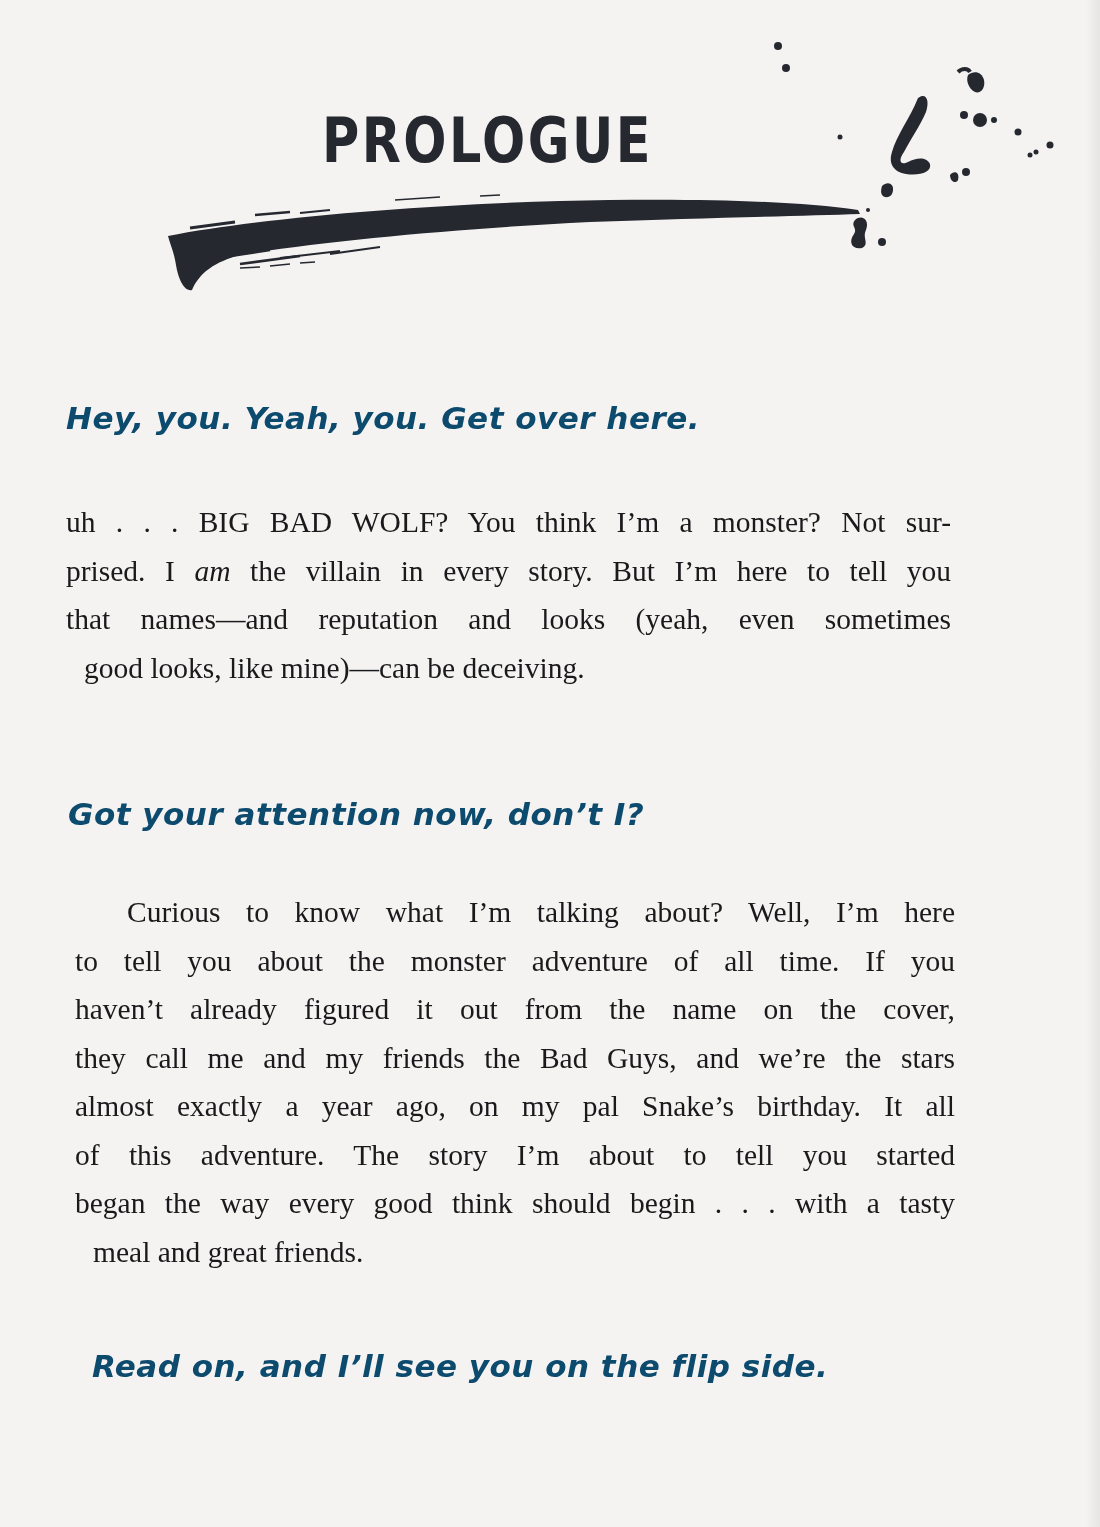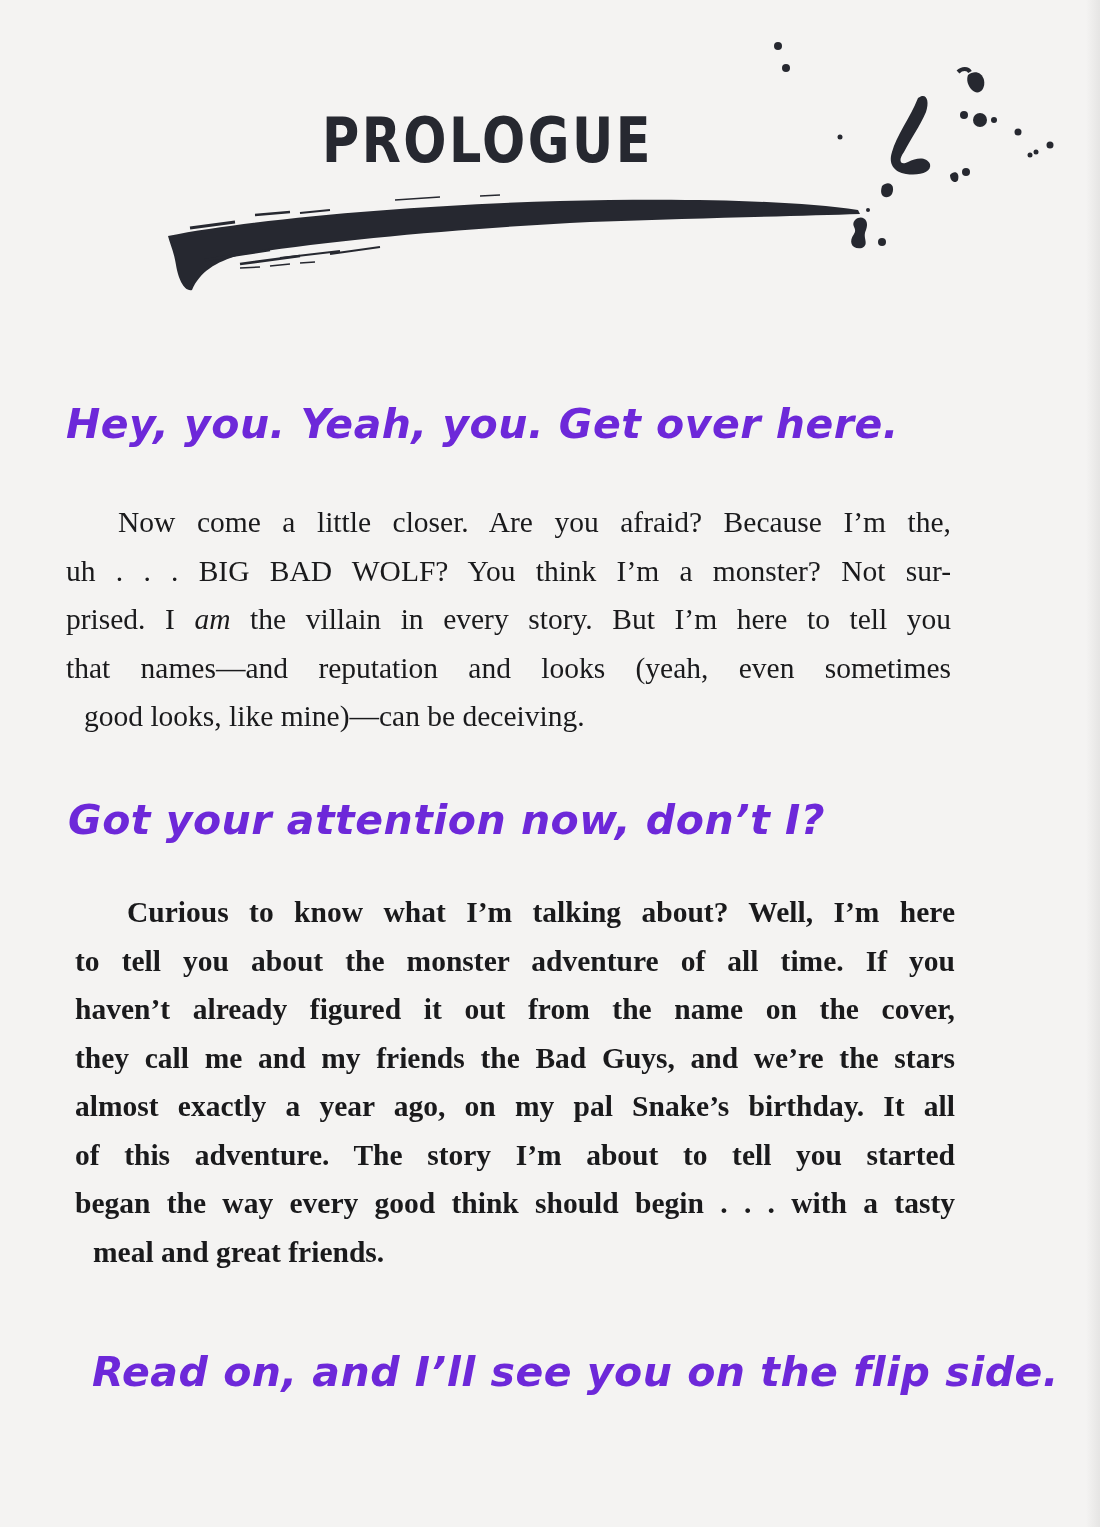--- a/index.html
+++ b/index.html
@@ -19,36 +19,36 @@
     font-family: "DejaVu Sans", sans-serif;
     font-size: 62px; font-weight: bold; letter-spacing: 3px;
     color: #262830;
     transform: scaleX(0.82); transform-origin: left center;
   }
   .brush { position: absolute; left: 0; top: 0; }
   .hand {
     position: absolute;
     font-family: "DejaVu Sans", sans-serif;
     font-style: italic; font-weight: bold;
-    font-size: 41px; color: #6d28d9; letter-spacing: 0.5px;
+    font-size: 31px; color: #0c4a6e; letter-spacing: 0.5px;
     white-space: nowrap;
   }
   .hand-1 { left: 66px; top: 400px; }
   .hand-2 { left: 68px; top: 796px; }
   .hand-3 { left: 92px; top: 1348px; }
   .para {
     position: absolute;
     font-family: "Liberation Serif", serif;
     font-size: 29.5px; line-height: 48.5px;
     text-align: justify; color: #1a1a1c;
   }
   .para .line { display: block; white-space: nowrap; text-align-last: justify; text-align: justify; }
   .para .line.last { text-align-last: left; margin-left: 18px; }
   .para-1 { left: 66px; top: 498px; width: 885px; }
-  .para-2 { left: 75px; top: 888px; width: 880px; font-weight: bold; }
+  .para-2 { left: 75px; top: 888px; width: 880px; }
   .indent { padding-left: 52px; }
 </style>
 </head>
 <body>
 
 <div class="page-shadow"></div>
 
 <svg class="brush" width="1100" height="320" viewBox="0 0 1100 320">
   <path d="M168 236 C 260 218, 420 205, 560 201 C 680 198, 790 200, 858 210 L 860 214 C 800 216, 700 218, 590 222 C 470 228, 330 240, 240 255 C 215 262, 200 272, 192 290 C 184 292, 178 278, 176 265 C 174 252, 170 244, 168 236 Z" fill="#262830"></path>
   <path d="M190 228 L 235 222" stroke="#262830" stroke-width="3"></path>
@@ -78,21 +78,20 @@
   <path d="M855 220 C 862 214, 870 220, 866 230 C 862 238, 870 244, 862 248 C 852 250, 848 242, 854 234 C 858 228, 850 226, 855 220 Z" fill="#262830"></path>
   <circle cx="882" cy="242" r="4" fill="#262830"></circle>
   <circle cx="868" cy="210" r="2" fill="#262830"></circle>
 </svg>
 
 <div class="title">PROLOGUE</div>
 
 <div class="hand hand-1">Hey, you. Yeah, you. Get over here.</div>
 
 <div class="para para-1">
-  <span class="line indent">Now come a little closer. Are you afraid? Because I’m the,</span>
   <span class="line">uh . . . BIG BAD WOLF? You think I’m a monster? Not sur-</span>
   <span class="line"><span>prised. I</span> <em>am</em> <span>the villain in every story. But I’m here to tell you</span></span>
   <span class="line">that names—and reputation and looks (yeah, even sometimes</span>
   <span class="line last">good looks, like mine)—can be deceiving.</span>
 </div>
 
 <div class="hand hand-2">Got your attention now, don’t I?</div>
 
 <div class="para para-2">
   <span class="line indent">Curious to know what I’m talking about? Well, I’m here</span>

